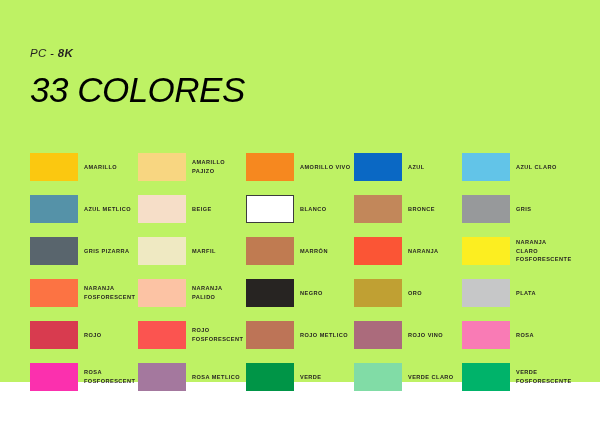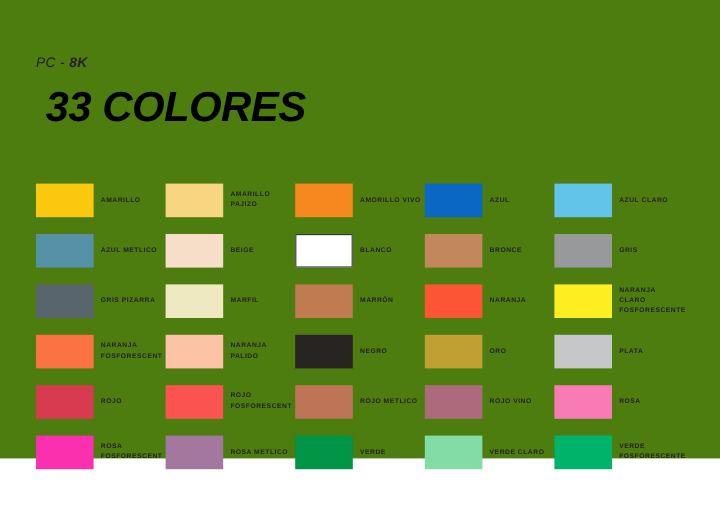--- a/index.html
+++ b/index.html
@@ -10,21 +10,21 @@
   body {
     width: 600px;
     height: 432px;
     font-family: "Liberation Sans", sans-serif;
     overflow: hidden;
     position: relative;
   }
   #page {
     width: 600px;
     height: 382px;
-    background: #4d7c0f;
+    background: #bef264;
     position: relative;
     box-sizing: border-box;
   }
 
   
   .header {
     position: absolute;
     left: 30px;
     top: 48px;
     width: 540px;
@@ -37,25 +37,25 @@
     line-height: 1;
     margin: 0 0 12px 0;
     font-weight: 400;
   }
   .kicker .kicker-strong {
     font-weight: 800;
   }
   .title {
     font-size: 35px;
     font-style: italic;
-    font-weight: 700;
+    font-weight: 400;
     letter-spacing: -0.5px;
     color: #000000;
     line-height: 1;
-    margin: 8px;
+    margin: 0;
     white-space: nowrap;
   }
 
   
   .grid {
     position: absolute;
     left: 30px;
     top: 146px;
     width: 540px;
     display: grid;

